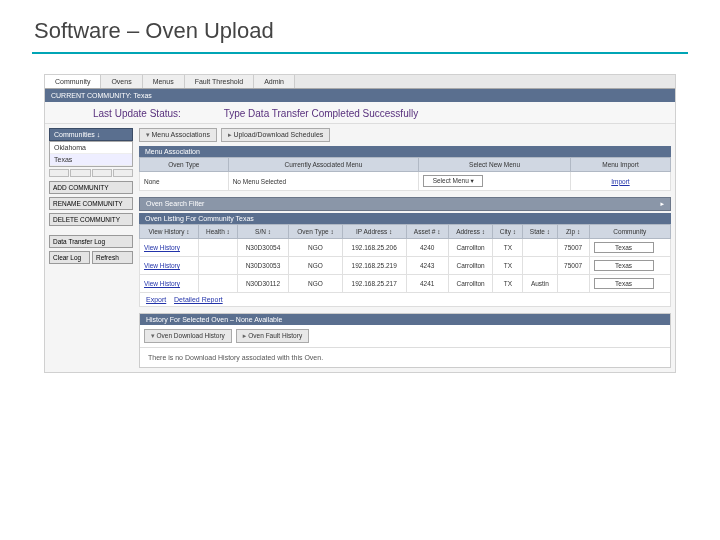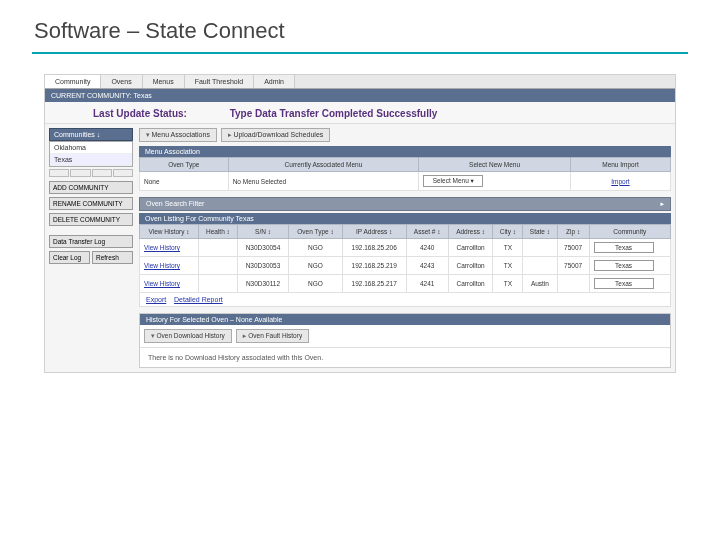--- a/index.html
+++ b/index.html
@@ -6,21 +6,21 @@
   html, body { width: 720px; height: 540px; background: #fff; font-family: Arial, Helvetica, sans-serif; font-size: 7px; color: #333; }
   .page { width: 720px; height: 540px; padding: 12px 24px 0 24px; }
   .page-title { font-size: 22px; font-weight: 400; color: #444; padding: 6px 0 8px 10px; }
   .rule { height: 2px; background: #00a5b5; margin: 0 8px 20px 8px; }
   .app { margin: 10px 20px 0 20px; background: #f5f5f5; border: 1px solid #d0d0d0; }
   .tabs { display: flex; gap: 0; background: #e8e8e8; border-bottom: 1px solid #aaa; }
   .tab { padding: 3px 10px; background: #eee; border-right: 1px solid #ccc; font-size: 7px; cursor: pointer; }
   .tab.active { background: #fff; }
   .banner { background: #5a6f8f; color: #fff; font-size: 7px; padding: 3px 6px; }
   .status-bar { font-size: 10px; color: #58307d; padding: 6px 8px 4px 8px; background: #f7f7f7; border-bottom: 1px solid #ddd; }
-  .status-bar strong { font-weight: bold; padding-left: 40px; }
+  .status-bar strong { font-weight: normal; padding-left: 40px; }
   .layout { display: flex; }
   .sidebar { width: 92px; padding: 4px 4px; }
   .panel-head { background: #5a6f8f; color: #fff; font-size: 7px; padding: 2px 4px; border: 1px solid #3b4c66; }
   .community-list { border: 1px solid #aaa; background: #fff; margin-bottom: 2px; }
   .community-item { padding: 2px 4px; border-bottom: 1px solid #eee; font-size: 7px; cursor: pointer; }
   .mini-row { display: flex; gap: 1px; margin-bottom: 4px; }
   .mini-btn { flex: 1; height: 8px; background: #eee; border: 1px solid #bbb; }
   .side-btn { width: 100%; padding: 2px 3px; margin-bottom: 3px; font-size: 6.5px; background: #e4e4e4; border: 1px solid #999; cursor: pointer; text-align: left; }
   .main { flex: 1; padding: 4px 4px 4px 2px; }
   .topbtns { display: flex; gap: 4px; margin-bottom: 4px; }
@@ -38,21 +38,21 @@
   .hist-head { background: #5a6f8f; color: #fff; padding: 2px 6px; font-size: 7px; }
   .hist-tabs { display: flex; gap: 4px; padding: 4px; }
   .hist-tabs .btn { background: #e8e8e8; border: 1px solid #aaa; padding: 2px 6px; font-size: 6.5px; cursor: pointer; }
   .hist-body { padding: 6px 8px; font-size: 7px; color: #555; border-top: 1px solid #ddd; }
   .arrow { font-size: 7px; color: #666; margin-right: 2px; }
 </style>
 </head>
 <body>
 
 <div class="page">
-  <div class="page-title">Software – State Connect</div>
+  <div class="page-title">Software – Oven Upload</div>
   <div class="rule"></div>
 
   <div class="app">
     <div class="tabs">
       <div class="tab active">Community</div>
       <div class="tab">Ovens</div>
       <div class="tab">Menus</div>
       <div class="tab">Fault Threshold</div>
       <div class="tab">Admin</div>
     </div>

